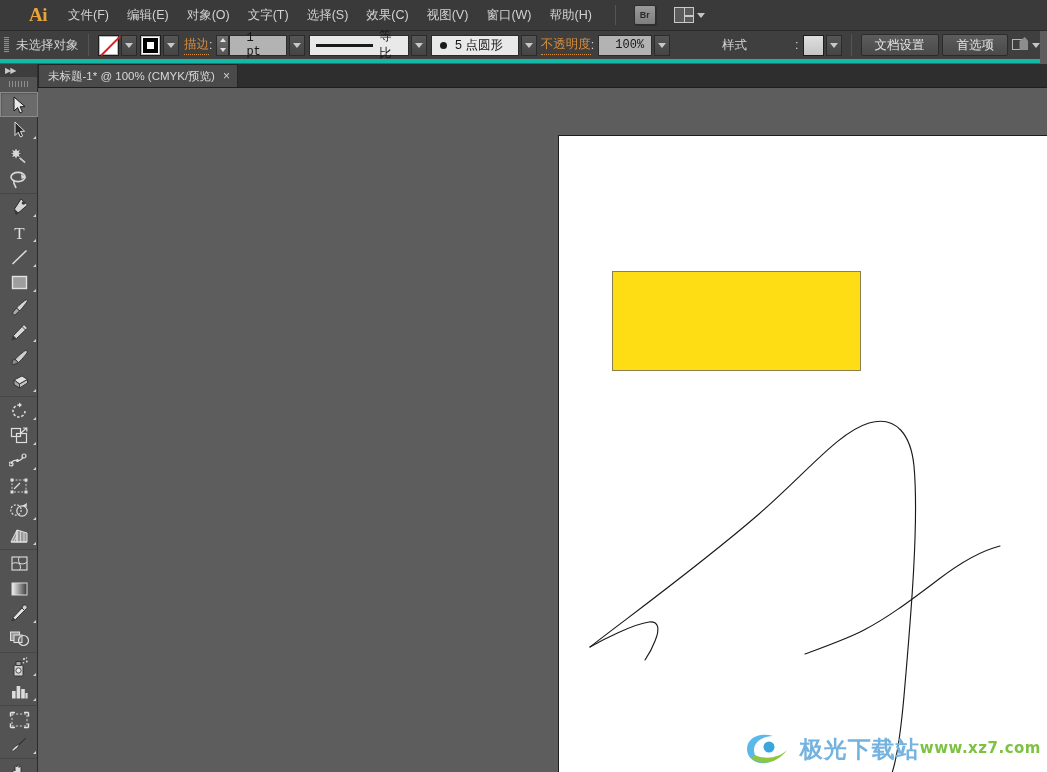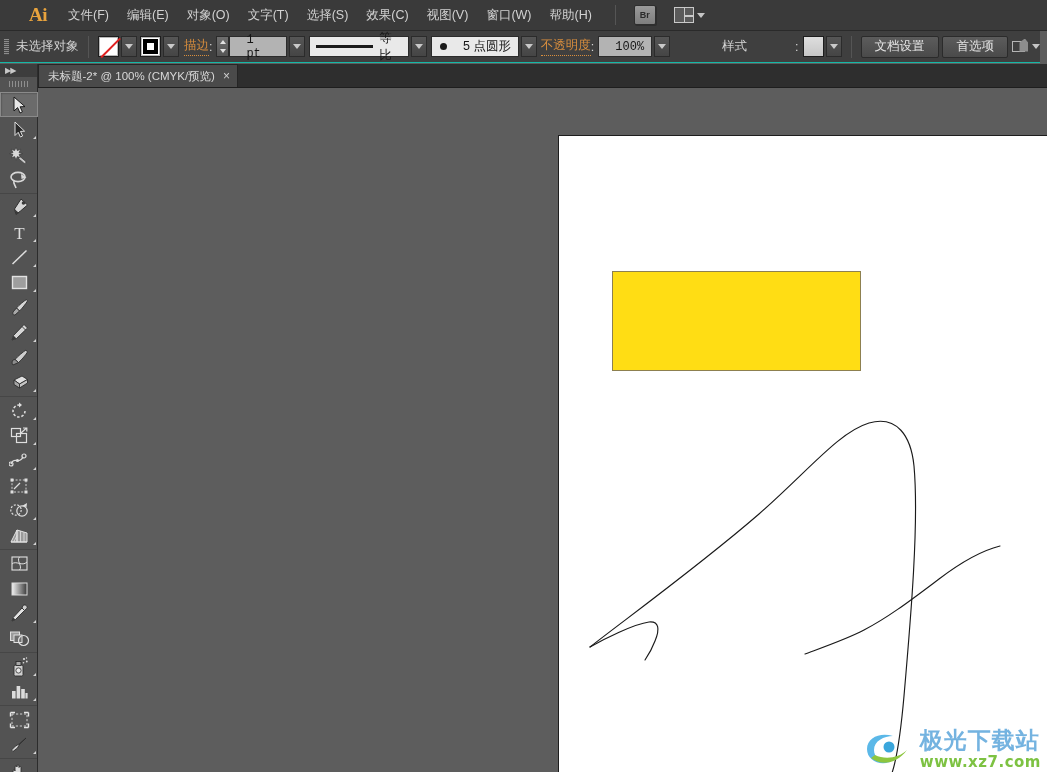--- a/index.html
+++ b/index.html
@@ -63,21 +63,21 @@
   .caret-dn {
     width: 0; height: 0;
     border-left: 4px solid transparent; border-right: 4px solid transparent;
     border-top: 5px solid #c5c5c5;
   }
 
   
   .controlbar {
     position: absolute; left: 0; top: 31px; width: 1040px; height: 32px;
     background: #3f3f3f;
-    border-bottom: 1px solid #14b8a6;
+    border-bottom: 4px solid #14b8a6;
     display: flex; align-items: center;
   }
   .ctl-grip {
     width: 12px; height: 32px; display: flex; align-items: center;
     justify-content: center; flex: none;
   }
   .ctl-grip i {
     display: block; width: 5px; height: 16px;
     background: repeating-linear-gradient(to bottom,#8c8c8c 0 1px,#474747 1px 2px);
   }
@@ -259,21 +259,21 @@
     border: 1px solid #8d8050;
   }
   .ink-svg { position: absolute; left: 0; top: 0; width: 489px; height: 637px; }
 
   
   .watermark {
     position: absolute; right: 6px; bottom: 2px;
     display: flex; align-items: center; gap: 5px;
     pointer-events: none;
   }
-  .wm-text { display: flex; flex-direction: column; line-height: 1; }
+  .wm-text { display: flex; flex-direction: row; line-height: 1; }
   .wm-main {
     font-size: 23px; font-weight: bold; color: #74b3e0;
     font-family: "DejaVu Sans", sans-serif; letter-spacing: 1px;
   }
   .wm-sub {
     font-size: 15px; font-weight: bold; color: #7dc242;
     font-family: "DejaVu Sans", sans-serif; letter-spacing: 0.5px;
     margin-top: 3px;
   }
 </style>
@@ -343,21 +343,21 @@
     <div class="combo" style="width:100px">
       <span class="profile-line"></span>
       <span>等比</span>
     </div>
     <div class="dd-btn">
         <i></i>
       </div>
 
     <div style="width:10px"></div>
 
-    <div class="combo" style="width:88px;justify-content:flex-start;gap:16px;padding-left:8px">
+    <div class="combo" style="width:88px;justify-content:flex-start;gap:8px;padding-left:8px">
       <span class="brush-dot"></span>
       <span>5 点圆形</span>
     </div>
     <div class="dd-btn">
         <i></i>
       </div>
 
     <div style="width:10px"></div>
 
     <div class="link-label">不透明度</div>
@@ -383,21 +383,21 @@
     <div class="push-btn">首选项</div>
 
     <div style="width:12px"></div>
     <div class="doc-icon"></div>
     <div style="width:4px"></div>
     <div class="caret-dn"></div>
   </div>
 
   <div class="tabbar">
     <div class="doc-tab">
-      <span>未标题-2* @ 100% (CMYK/预览)</span>
+      <span>未标题-1* @ 100% (CMYK/预览)</span>
       <span class="tab-close">×</span>
     </div>
   </div>
 
   <div class="toolpanel">
     <div class="tp-header">
       <span>▶▶</span>
     </div>
     <div class="tp-grip">
         <i></i>

